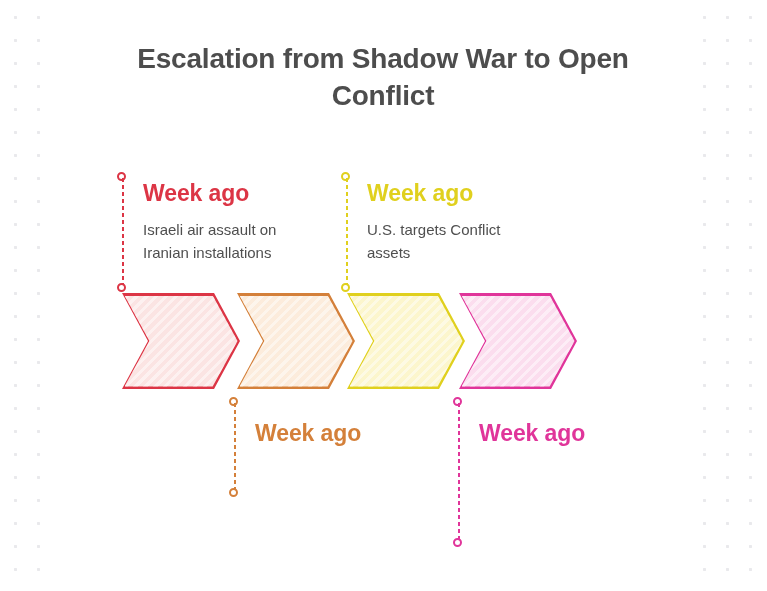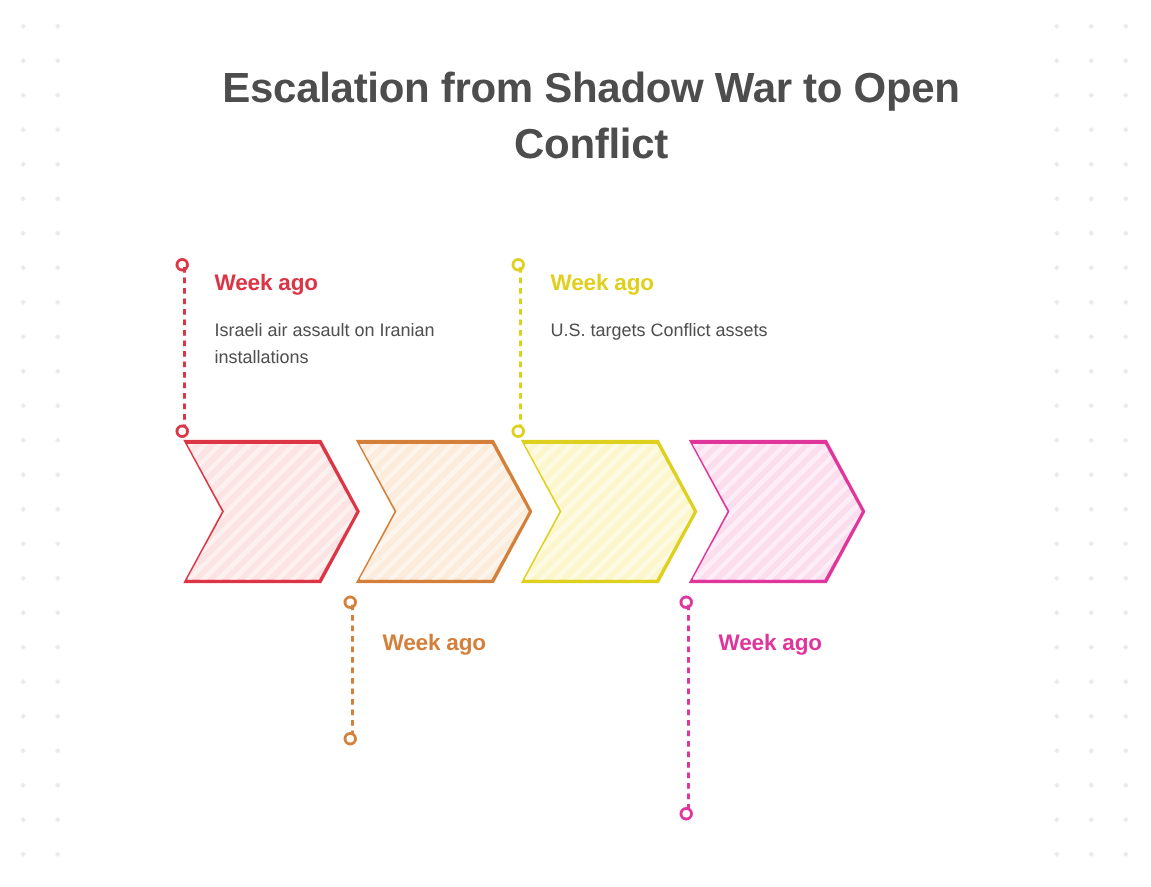--- a/index.html
+++ b/index.html
@@ -29,21 +29,21 @@
   .dot-band.right { right: 0; width: 78px; }
 
   .stage {
     position: absolute;
     inset: 0;
   }
 
   
   .title {
     position: absolute;
-    left: 124px;
+    left: 113px;
     top: 40px;
     width: 540px;
     text-align: center;
     font-size: 28px;
     line-height: 1.33;
     font-weight: bold;
     color: #4d4d4d;
     letter-spacing: -0.2px;
   }
 
@@ -107,28 +107,28 @@
     box-sizing: border-box;
   }
   .connector .dot.top    { top: 0; }
   .connector .dot.bottom { bottom: 0; }
 
   
   .label-block {
     position: absolute;
   }
   .label-heading {
-    font-size: 15px;
+    font-size: 23px;
     font-weight: bold;
     line-height: 1.1;
     margin: 0 0 13px 0;
     letter-spacing: -0.1px;
   }
   .label-desc {
-    font-size: 12px;
+    font-size: 15px;
     line-height: 1.53;
     color: #4f4f4f;
     margin: 0;
   }
 </style>
 </head>
 <body style="background: rgb(255, 255, 255);">
 
 <div class="dot-band left"></div>
 <div class="dot-band right"></div>

